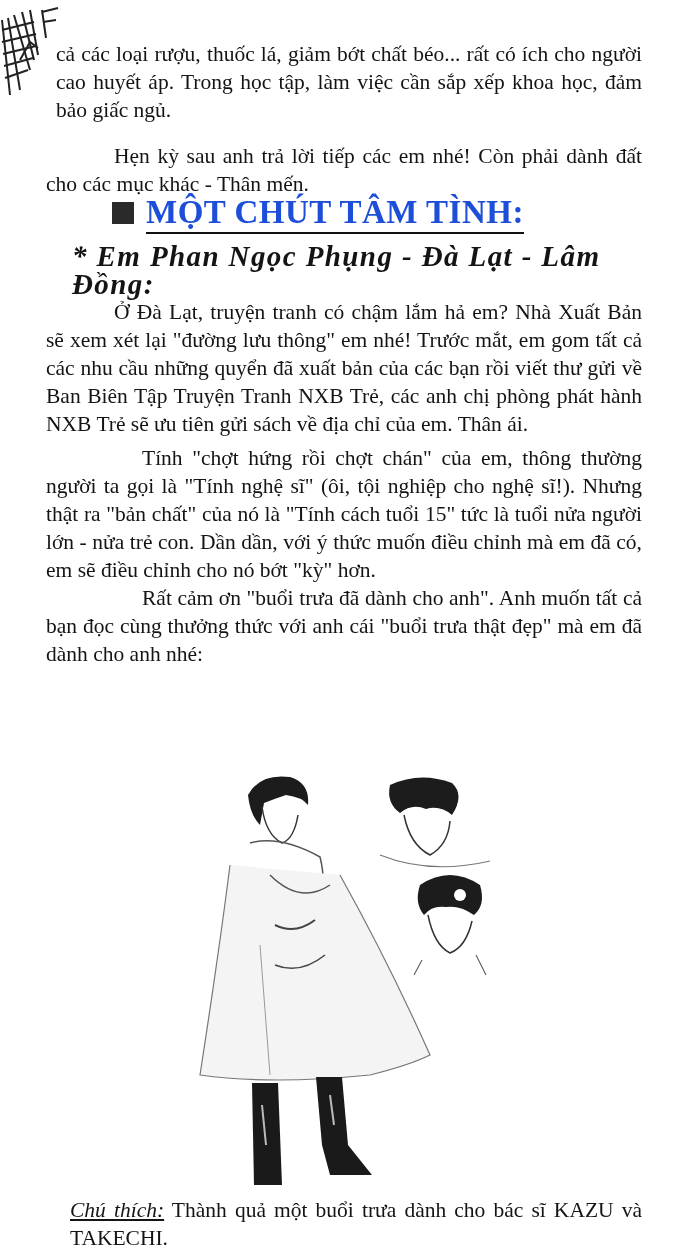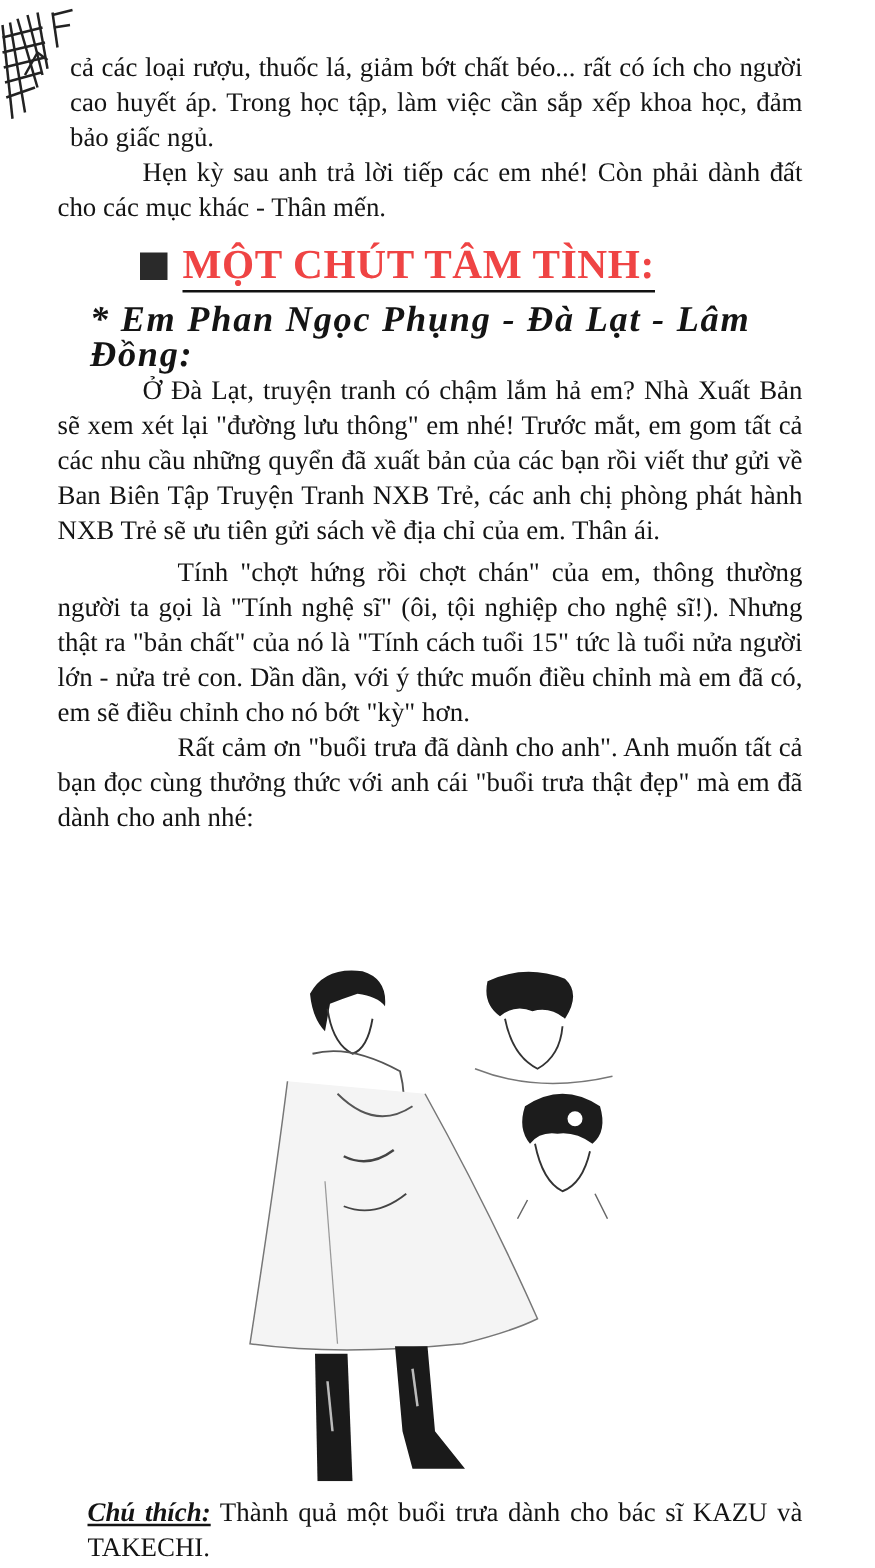--- a/index.html
+++ b/index.html
@@ -11,32 +11,32 @@
   }
   .page { position: absolute; left: 0; top: 0; width: 700px; height: 1254px; }
   .corner-art { position: absolute; left: 0; top: 0; width: 80px; height: 100px; }
   .text-block { position: absolute; left: 46px; width: 596px; }
   p { margin: 0; font-size: 21.5px; line-height: 28px; text-align: justify; text-align-last: left; }
   .indent2 { text-indent: 68px; }
   .indent3 { text-indent: 96px; }
   .heading {
     position: absolute; left: 112px; top: 192px;
     font-family: "Liberation Serif", serif; font-weight: bold;
-    font-size: 33px; line-height: 40px; letter-spacing: 0.5px; color: #ef4444;
+    font-size: 33px; line-height: 40px; letter-spacing: 0.5px; color: #1d4ed8;
     display: flex; align-items: center;
   }
   .heading .bullet { width: 22px; height: 22px; background: #2a2a2a; margin-right: 12px; display: inline-block; }
   .heading .htext { border-bottom: 2px solid #111; padding-bottom: 0px; }
   .sender {
     font-style: italic; font-weight: bold; font-size: 29px; line-height: 28px;
   }
   .sender1 { padding-left: 26px; letter-spacing: 1.4px; }
   .illustration { position: absolute; left: 190px; top: 765px; width: 310px; height: 420px; }
   .caption { position: absolute; left: 46px; top: 1196px; width: 596px; }
-  .caption .label { font-style: italic; font-weight: bold; text-decoration: underline; }
+  .caption .label { font-style: italic; font-weight: normal; text-decoration: underline; }
 </style>
 </head>
 <body>
 
 <div class="page">
 
   <svg class="corner-art" viewBox="0 0 80 100">
     <g stroke="#222" stroke-width="2" fill="none">
       <path d="M2 20 L10 95"></path>
         <path d="M8 18 L20 90"></path>
@@ -50,21 +50,21 @@
         <path d="M5 78 L28 70"></path>
       <path d="M42 10 L46 38"></path>
         <path d="M42 12 L58 8"></path>
         <path d="M43 22 L56 20"></path>
       <path d="M20 60 L30 42 L38 48"></path>
     </g>
   </svg>
 
   <div class="text-block" style="top:40px;">
     <p style="padding-left:10px;">cả các loại rượu, thuốc lá, giảm bớt chất béo... rất có ích cho người cao huyết áp. Trong học tập, làm việc cần sắp xếp khoa học, đảm bảo giấc ngủ.</p>
-    <p class="indent2" style="margin-top:0px;">Hẹn kỳ sau anh trả lời tiếp các em nhé! Còn phải dành đất cho các mục khác - Thân mến.</p>
+    <p class="indent2" style="margin-top:18px;">Hẹn kỳ sau anh trả lời tiếp các em nhé! Còn phải dành đất cho các mục khác - Thân mến.</p>
   </div>
 
   <div class="heading">
     <span class="bullet"></span>
     <span class="htext">MỘT CHÚT TÂM TÌNH:</span>
   </div>
 
   <div class="text-block" style="top:242px;">
     <div class="sender sender1">* Em Phan Ngọc Phụng - Đà Lạt - Lâm Đồng:</div>
     <p class="indent2">Ở Đà Lạt, truyện tranh có chậm lắm hả em? Nhà Xuất Bản sẽ xem xét lại "đường lưu thông" em nhé! Trước mắt, em gom tất cả các nhu cầu những quyển đã xuất bản của các bạn rồi viết thư gửi về Ban Biên Tập Truyện Tranh NXB Trẻ, các anh chị phòng phát hành NXB Trẻ sẽ ưu tiên gửi sách về địa chỉ của em. Thân ái.</p>

